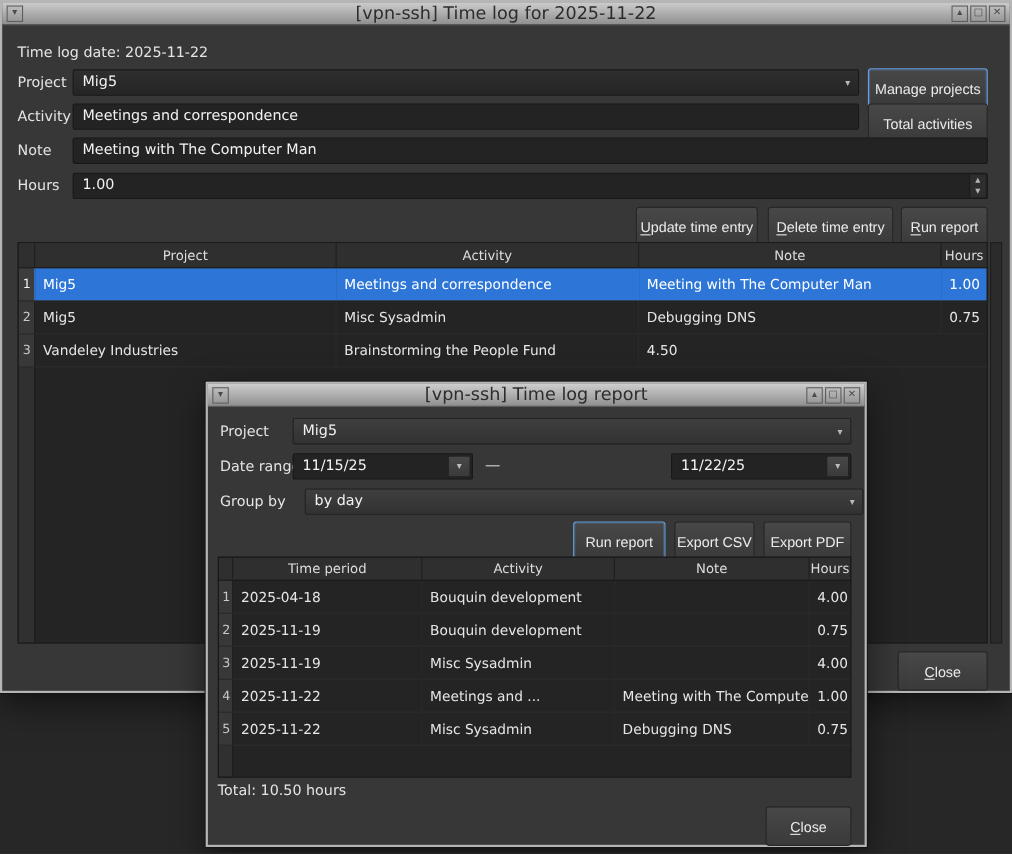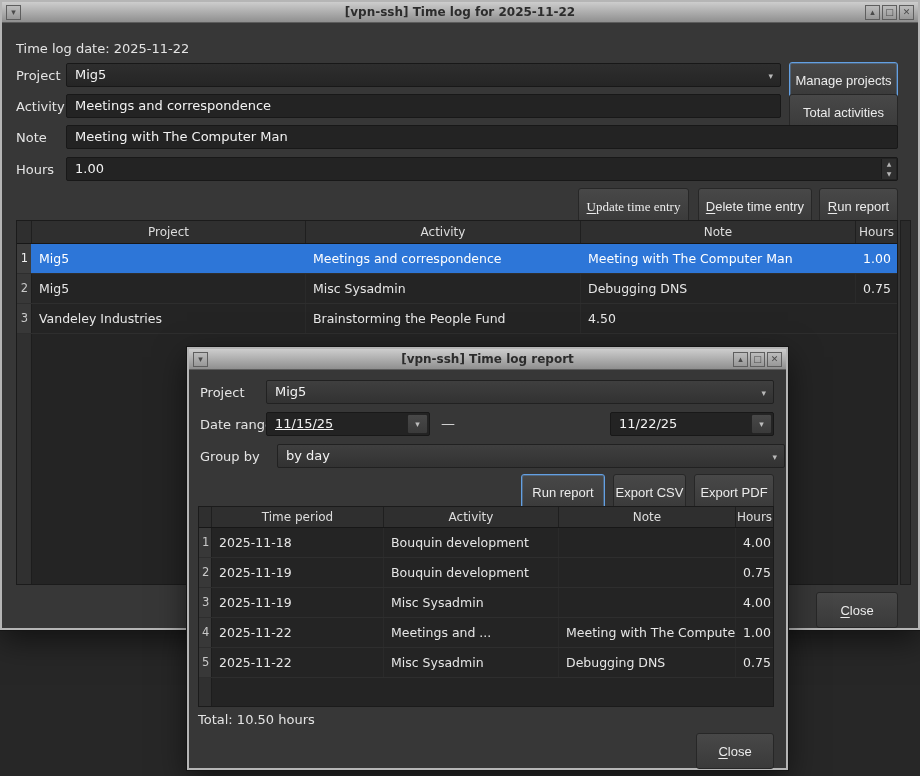--- a/index.html
+++ b/index.html
@@ -8,21 +8,21 @@
          font-family:"DejaVu Sans","Liberation Sans",sans-serif; }
 
   .win { position:absolute; border:2px solid #b5b5b5; background:#373737;
          box-shadow:0 0 0 1px #151515, 0 10px 30px rgba(0,0,0,.55); }
   .win-main { left:0; top:0; width:920px; height:630px; }
   .win-dialog { left:187px; top:347px; width:601px; height:423px; }
 
   .titlebar { position:absolute; left:0; right:0; top:0; height:21px;
               background:linear-gradient(#cdcdcd,#8f8f8f); border-bottom:1px solid #5c5c5c; }
   .tb-title { height:36px; line-height:20px; text-align:center;
-              font-size:12px; font-weight:bold; color:#2c2c2c; }
+              font-size:16px; font-weight:normal; color:#2c2c2c; }
   .tb-btn { position:absolute; top:3px; width:15px; height:15px;
             background:linear-gradient(#bcbcbc,#989898); border:1px solid #5e5e5e;
             color:#4a4a4a; font-size:9px; line-height:13px; text-align:center; cursor:default; }
   .tb-menu { left:4px; }
   .tb-shade { right:38px; }
   .tb-max { right:21px; }
   .tb-close { right:4px; }
 
   .label { position:absolute; font-size:13px; color:#e4e4e4; white-space:nowrap; }
 
@@ -107,21 +107,21 @@
 
   <div class="label" style="left:14px; top:160px;">Hours</div>
   <div class="input" style="left:64px; top:155px; width:832px;">
     <span>1.00</span>
     <span class="spin">
       <span>▲</span>
       <span>▼</span>
     </span>
   </div>
 
-  <button class="btn" style="left:576px; top:186px; width:111px;font-family:Liberation Serif, serif;"><u>U</u>pdate time entry</button>
+  <button class="btn" style="left:576px; top:186px; width:111px;"><u>U</u>pdate time entry</button>
   <button class="btn" style="left:696px; top:186px; width:114px;"><u>D</u>elete time entry</button>
   <button class="btn" style="left:817px; top:186px; width:79px;"><u>R</u>un report</button>
 
   <div class="ttable ttable-flex" style="left:14px; top:218px; width:882px; height:365px;">
     <div class="thead">
       <div class="thcell mt col0"></div>
       <div class="thcell mt col1">Project</div>
       <div class="thcell mt col2">Activity</div>
       <div class="thcell mt col3">Note</div>
       <div class="thcell mt col4">Hours</div>
@@ -166,21 +166,21 @@
     <span class="tb-btn tb-close">✕</span>
   </div>
 
   <div class="label" style="left:11px; top:36px;">Project</div>
   <div class="input combo-lite" style="left:77px; top:31px; width:508px;">
     <span>Mig5</span>
     <span class="combo-arrow">▾</span>
   </div>
 
   <div class="label" style="left:11px; top:68px;">Date range</div>
-  <div class="input" style="left:77px; top:63px; width:164px;text-decoration:underline;">
+  <div class="input" style="left:77px; top:63px; width:164px;">
     <span>11/15/25</span>
     <span class="date-btn">▾</span>
   </div>
   <div class="dash" style="left:252px; top:66px;">—</div>
   <div class="input" style="left:421px; top:63px; width:164px;">
     <span>11/22/25</span>
     <span class="date-btn">▾</span>
   </div>
 
   <div class="label" style="left:11px; top:100px;">Group by</div>
@@ -197,21 +197,21 @@
     <div class="thead" style="height:21px;">
       <div class="thcell rt col0" style="line-height:20px;"></div>
       <div class="thcell rt col1" style="line-height:20px;">Time period</div>
       <div class="thcell rt col2" style="line-height:20px;">Activity</div>
       <div class="thcell rt col3" style="line-height:20px;">Note</div>
       <div class="thcell rt col4" style="line-height:20px;">Hours</div>
     </div>
     <div>
         <div class="trow">
           <div class="tcell rt col0">1</div>
-          <div class="tcell rt col1">2025-11-18</div>
+          <div class="tcell rt col1">2025-04-18</div>
           <div class="tcell rt col2">Bouquin development</div>
           <div class="tcell rt col3"></div>
           <div class="tcell rt col4">4.00</div>
         </div>
         <div class="trow">
           <div class="tcell rt col0">2</div>
           <div class="tcell rt col1">2025-11-19</div>
           <div class="tcell rt col2">Bouquin development</div>
           <div class="tcell rt col3"></div>
           <div class="tcell rt col4">0.75</div>

